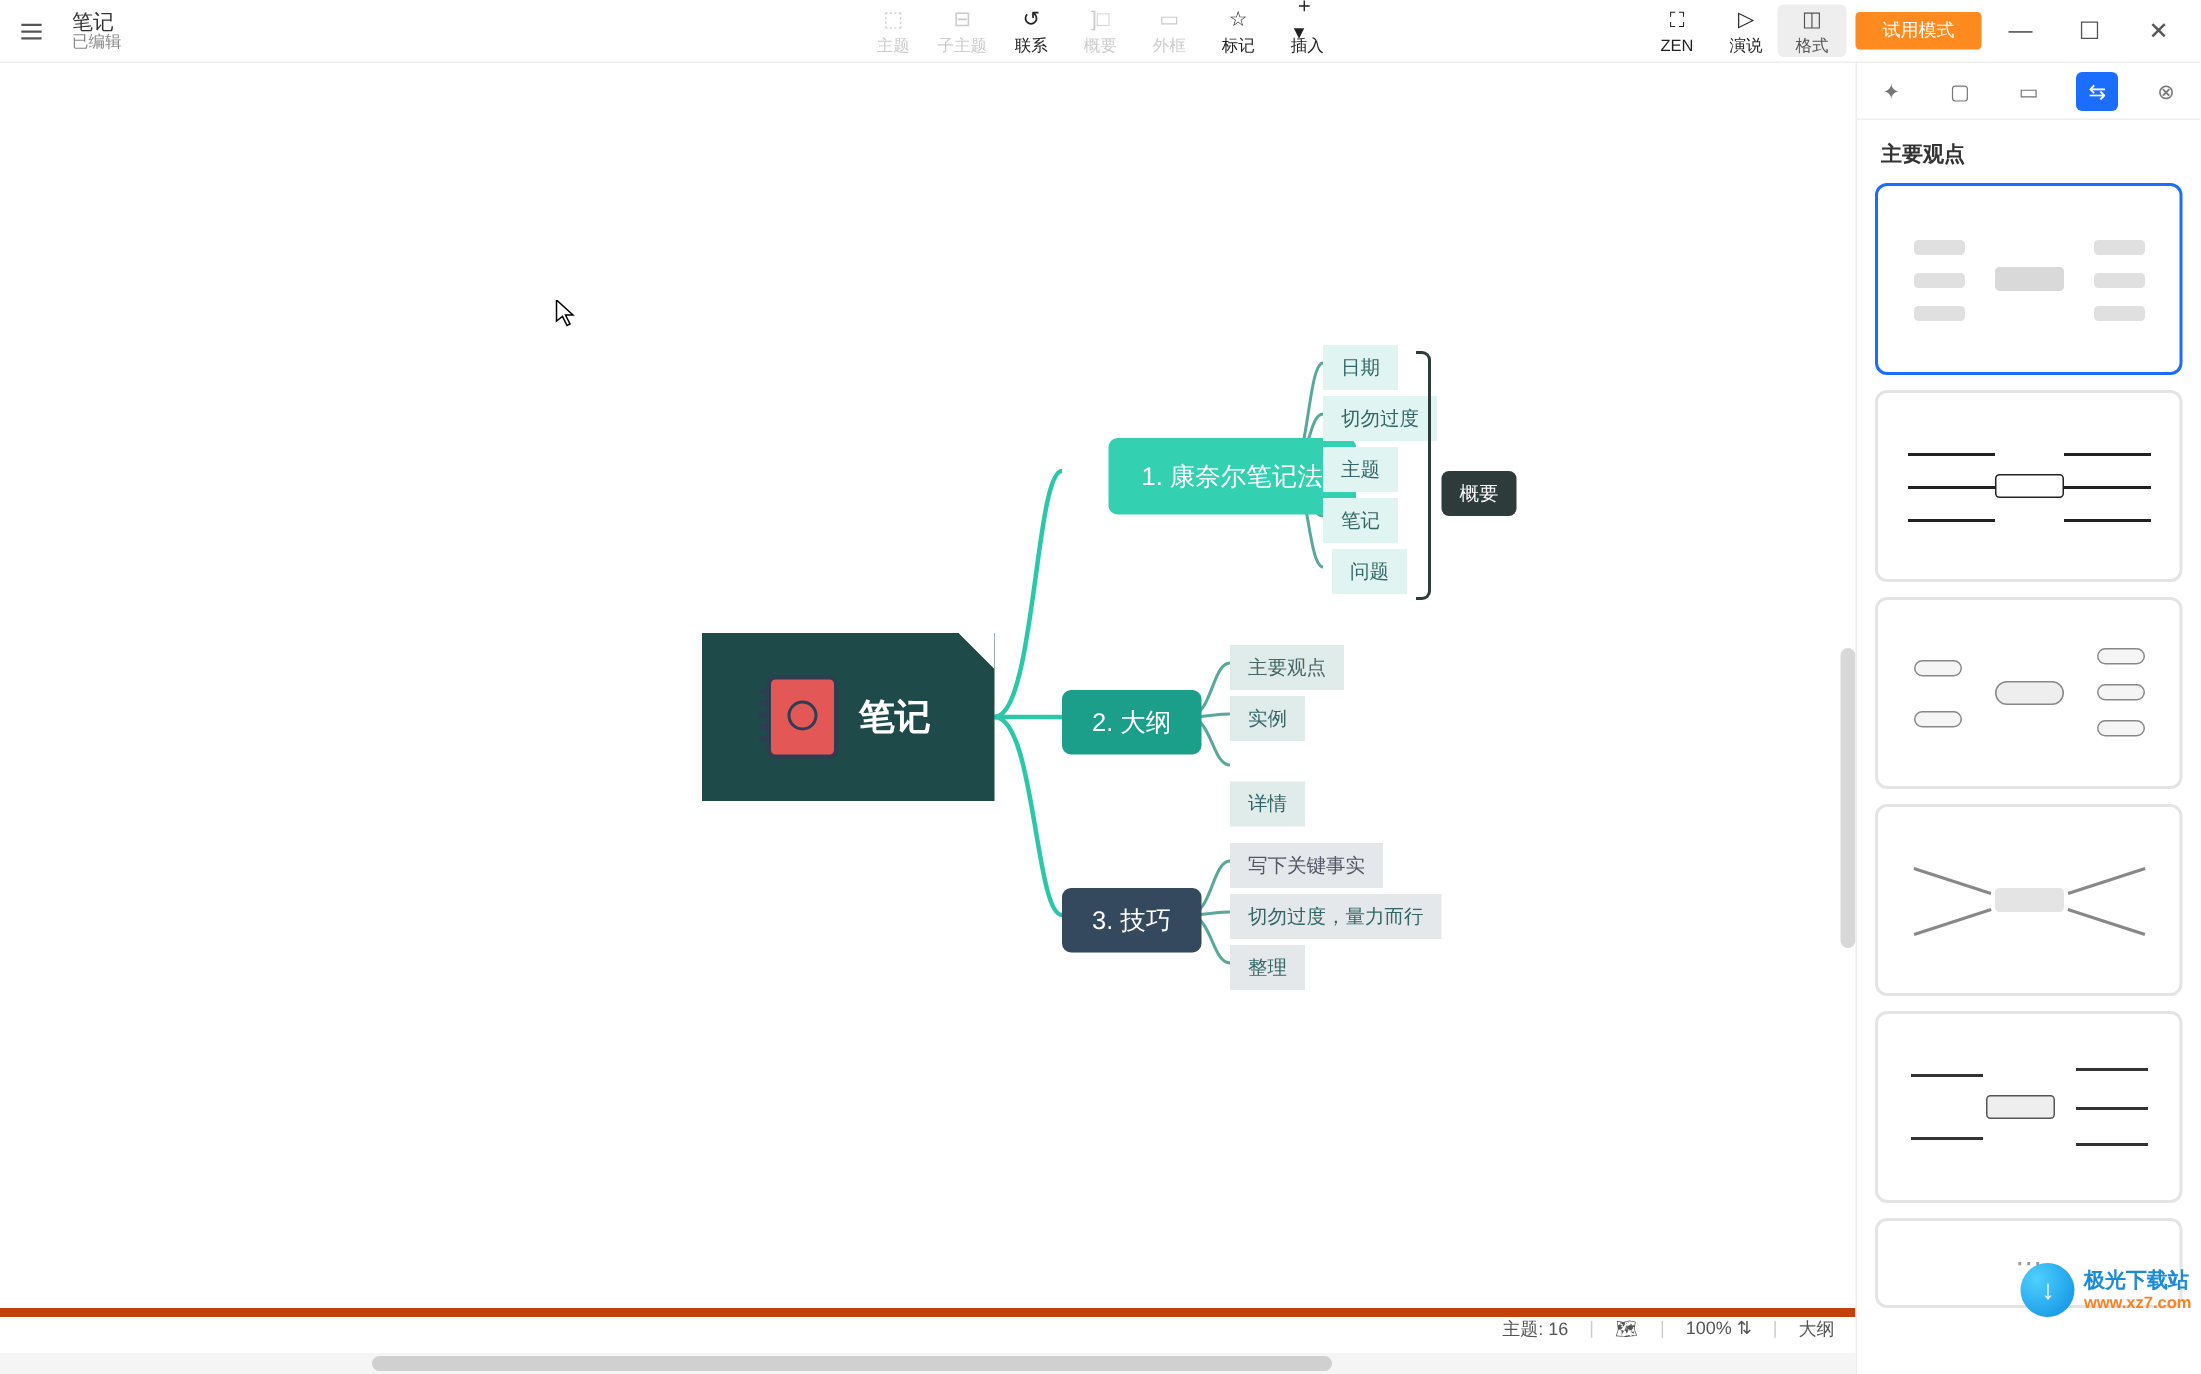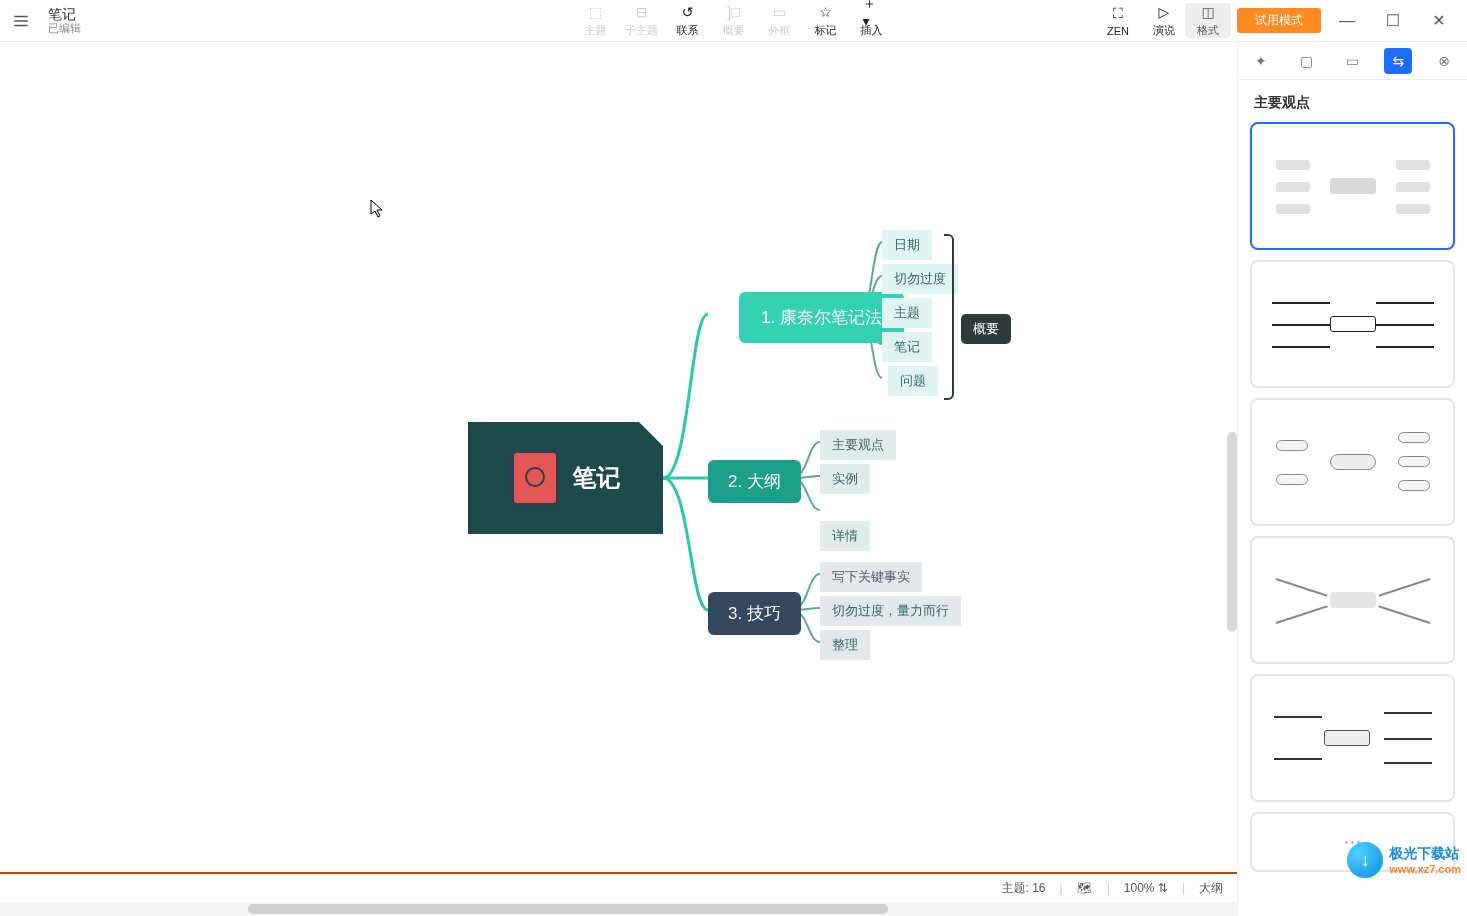--- a/index.html
+++ b/index.html
@@ -100,21 +100,21 @@
 .mini3 .p1 { left: 8px; top: 18px; } .mini3 .p2 { left: 8px; top: 52px; }
 .mini3 .p3 { right: 8px; top: 10px; } .mini3 .p4 { right: 8px; top: 34px; } .mini3 .p5 { right: 8px; top: 58px; }
 
 .mini4 .mc { background: #e4e4e4; }
 .mini4 .diag { position: absolute; height: 1.5px; background: #888; transform-origin: left center; }
 
 .mini5 .mc { border: 1.5px solid #555; background: #eee; left: 56px; }
 .mini5 .hl { position: absolute; height: 1.5px; background: #333; }
 
 
-.status { height: 30px; border-top: 2px solid #c2410c; display: flex; align-items: center; justify-content: flex-end; padding: 0 14px; gap: 14px; font-size: 12px; color: #555; margin-top: 29px; }
+.status { height: 30px; border-top: 6px solid #c2410c; display: flex; align-items: flex-start; justify-content: flex-end; padding: 0 14px; gap: 14px; font-size: 12px; color: #555; margin-top: 29px; }
 .status .sep { color: #ccc; }
 .status .ico { width: 16px; height: 16px; display: inline-flex; align-items: center; }
 
 .watermark { position: absolute; right: 6px; bottom: 38px; display: flex; align-items: center; gap: 6px; font-size: 14px; font-weight: 600; }
 .watermark .circ { width: 36px; height: 36px; background: radial-gradient(circle at 30% 30%, #4fd0ff, #0a8de0); border-radius: 50%; display: flex; align-items: center; justify-content: center; color: #fff; font-size: 18px; }
 .watermark .txt1 { color: #1b8bd6; }
 .watermark .txt2 { font-size: 11px; color: #ff7f1f; }
 </style>
 </head>
 <body>

